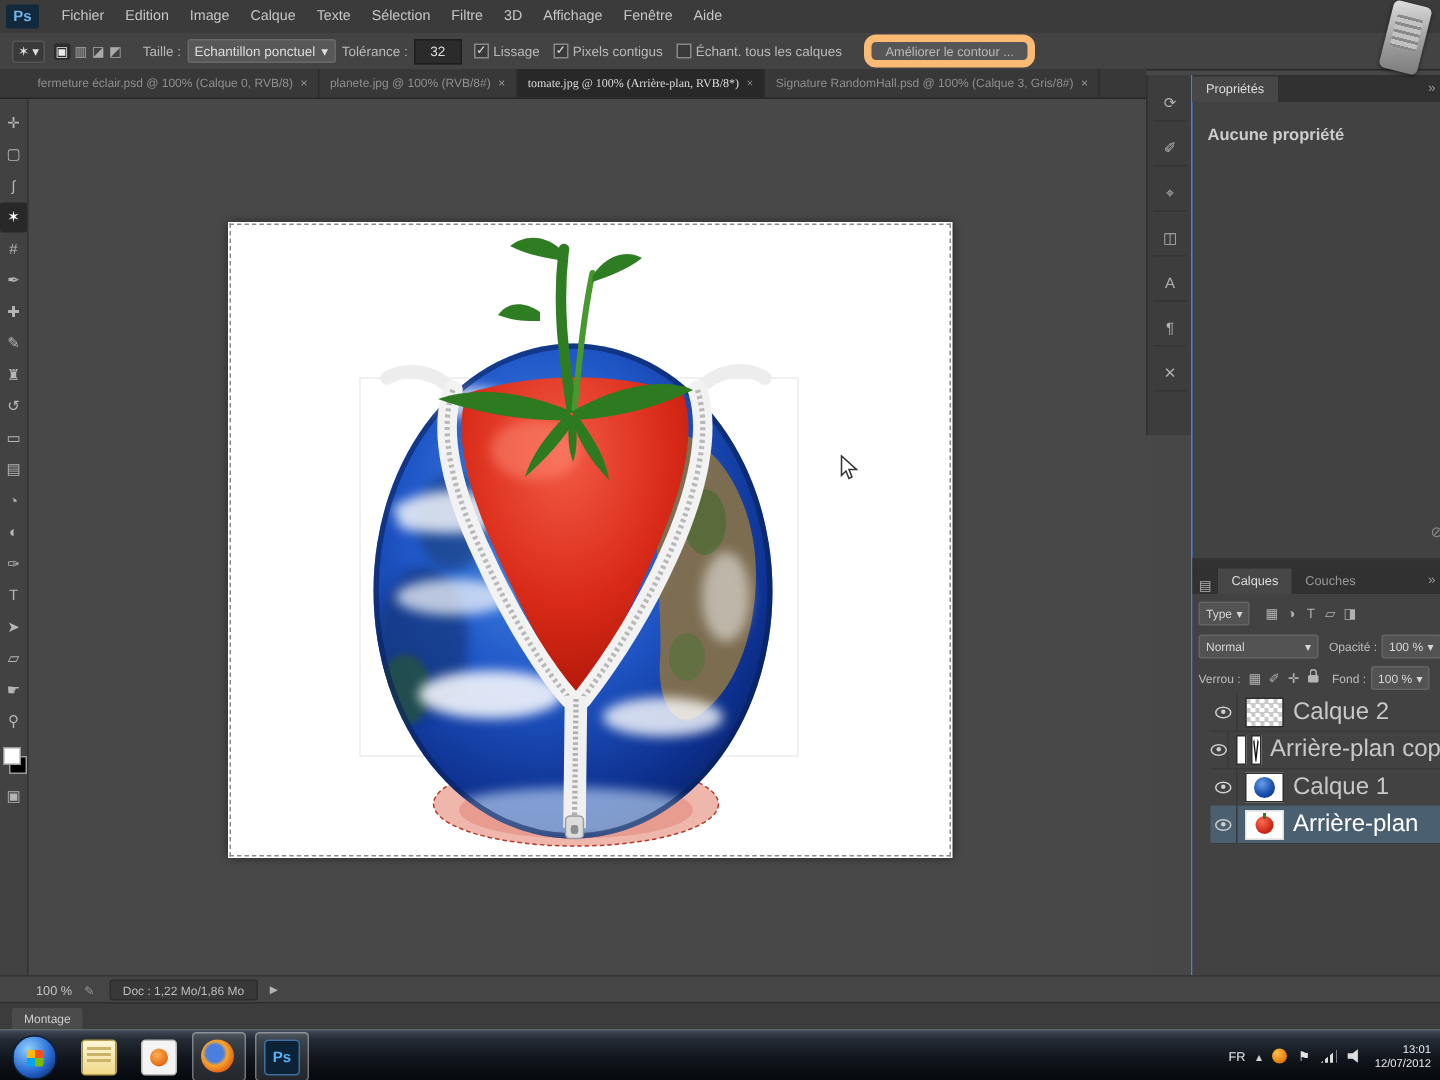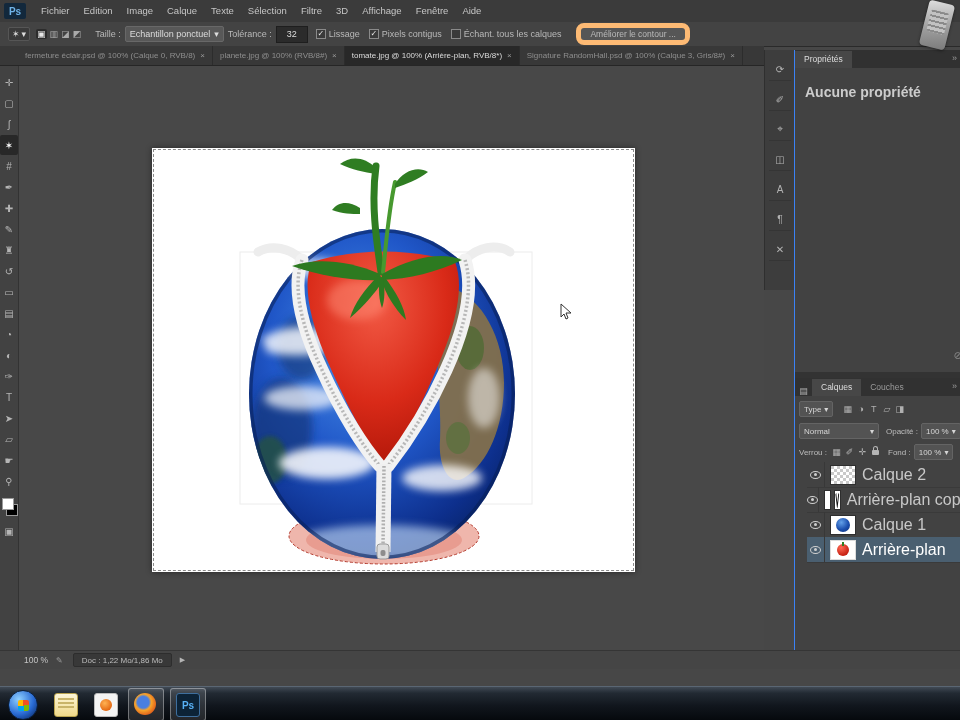--- a/index.html
+++ b/index.html
@@ -27,21 +27,21 @@
   .chk{display:flex;align-items:center;gap:3px;margin-right:9px;}
   .chkbox{width:8px;height:8px;border:1px solid #8a8a8a;background:#3a3a3a;display:flex;
     align-items:center;justify-content:center;font-size:8px;color:#e8e8e8;line-height:8px;}
   .refinebtn{background:#565656;border:5px solid #fdba74;border-radius:8px;color:#bbb;
     font-size:8.5px;padding:1px 9px;margin-left:6px;}
   
   .tabbar{left:0;top:46px;width:764px;height:20px;background:#383838;border-bottom:1px solid #262626;
     display:flex;align-items:flex-end;padding-left:18px;box-sizing:border-box;}
   .doctab{height:19px;display:flex;align-items:center;gap:5px;padding:0 7px;font-size:8px;
     color:#8f8f8f;border-right:1px solid #2c2c2c;white-space:nowrap;}
-  .doctab.active{background:#282828;color:#dcdcdc;}
+  .doctab.active{background:#282828;color:#dcdcdc;font-family:Liberation Serif, serif;}
   .doctab .x{color:#9a9a9a;font-size:8px;}
   
   .toolstrip{left:0;top:66px;width:18px;height:584px;background:#424242;border-right:1px solid #333;}
   .tool{position:absolute;left:0;width:18px;height:20px;display:flex;align-items:center;
     justify-content:center;font-size:10px;color:#b5b5b5;}
   .tool.sel{background:#282828;color:#fff;border-radius:2px;}
   .swatch{position:absolute;border:1px solid #9a9a9a;}
   
   .pasteboard{left:18px;top:66px;width:746px;height:584px;background:#484848;}
   .canvas{left:152px;top:148px;width:483px;height:424px;background:#ffffff;box-shadow:0 0 6px rgba(0,0,0,.45);}
@@ -49,21 +49,21 @@
   .cursor{left:560px;top:303px;width:12px;height:18px;z-index:30;}
   
   .dockstrip{left:764px;top:50px;width:30px;height:240px;background:#3d3d3d;border-left:1px solid #2f2f2f;}
   .dockicon{position:absolute;left:4px;width:22px;height:22px;display:flex;align-items:center;
     justify-content:center;font-size:10px;color:#b3b3b3;border-bottom:1px solid #353535;}
   .rightpanel{left:794px;top:50px;width:178px;height:600px;background:#424242;border-left:1px solid #3b82f6;box-sizing:border-box;}
   .phead{position:absolute;left:0;top:0;width:166px;height:18px;background:#313131;display:flex;align-items:flex-end;}
   .ptab{height:17px;line-height:17px;padding:0 9px;font-size:8.5px;background:#474747;color:#dedede;}
   .ptab.inactive{background:transparent;color:#9a9a9a;}
   .collapse{position:absolute;right:4px;top:3px;font-size:9px;color:#9a9a9a;}
-  .noprops{position:absolute;left:10px;top:34px;font-size:14px;font-weight:bold;color:#cccccc;}
+  .noprops{position:absolute;left:10px;top:34px;font-size:11px;font-weight:bold;color:#cccccc;}
   .noicon{position:absolute;right:10px;top:300px;font-size:10px;color:#8a8a8a;}
   
   .layerspanel{position:absolute;left:0;top:322px;width:166px;height:278px;background:#424242;border-top:6px solid #333;}
   .lrow{position:absolute;left:0;width:166px;display:flex;align-items:center;font-size:8px;color:#bdbdbd;}
   .chip{display:flex;align-items:center;gap:3px;background:#535353;border:1px solid #646464;
     border-radius:2px;height:14px;padding:0 4px;color:#d6d6d6;font-size:8px;}
   .ficon{width:13px;text-align:center;color:#b0b0b0;font-size:9px;}
   .llist{position:absolute;left:0;top:84px;width:166px;}
   .layerrow{position:absolute;left:12px;width:166px;height:25px;display:flex;align-items:center;border-bottom:1px solid #3a3a3a;}
   .layerrow.sel{background:#4a5f70;}
@@ -418,29 +418,44 @@
 
   <div class="abs statusrow">
     <span style="margin-left:24px;">100 %</span>
     <span style="margin-left:8px;color:#9a9a9a;font-size:8px;">✎</span>
     <div class="docchip">
       <span>Doc : 1,22 Mo/1,86 Mo</span>
     </div>
     <span style="margin-left:8px;color:#b5b5b5;font-size:7px;">▶</span>
   </div>
 
+  <div class="abs montrow">
+    <div class="monttab">Montage</div>
+  </div>
 
   <div class="abs taskbar">
     <div class="orb">
         <div class="orbflag"></div>
       </div>
     <div class="tbicon notesicon" style="left:54px;"></div>
     <div class="tbicon mediaicon" style="left:94px;"></div>
     <div class="tbactive" style="left:128px;">
       <div class="tbicon fficon" style="left:5px;top:4px;"></div>
     </div>
     <div class="tbactive" style="left:170px;">
       <div class="tbicon psicon" style="left:5px;top:4px;">Ps</div>
     </div>
+    <div class="tray">
+      <span class="trlang">FR</span>
+      <span class="trup">▴</span>
+      <span class="trorange"></span>
+      <span class="trflag">⚑</span>
+      <span class="trnet"></span>
+      <span class="trspk"></span>
+      <div class="trclock">
+        <div>13:01</div>
+        <div>12/07/2012</div>
+      </div>
+    </div>
   </div>
 
   <div class="abs watermark"></div>
 </div>
 
 </body></html>

